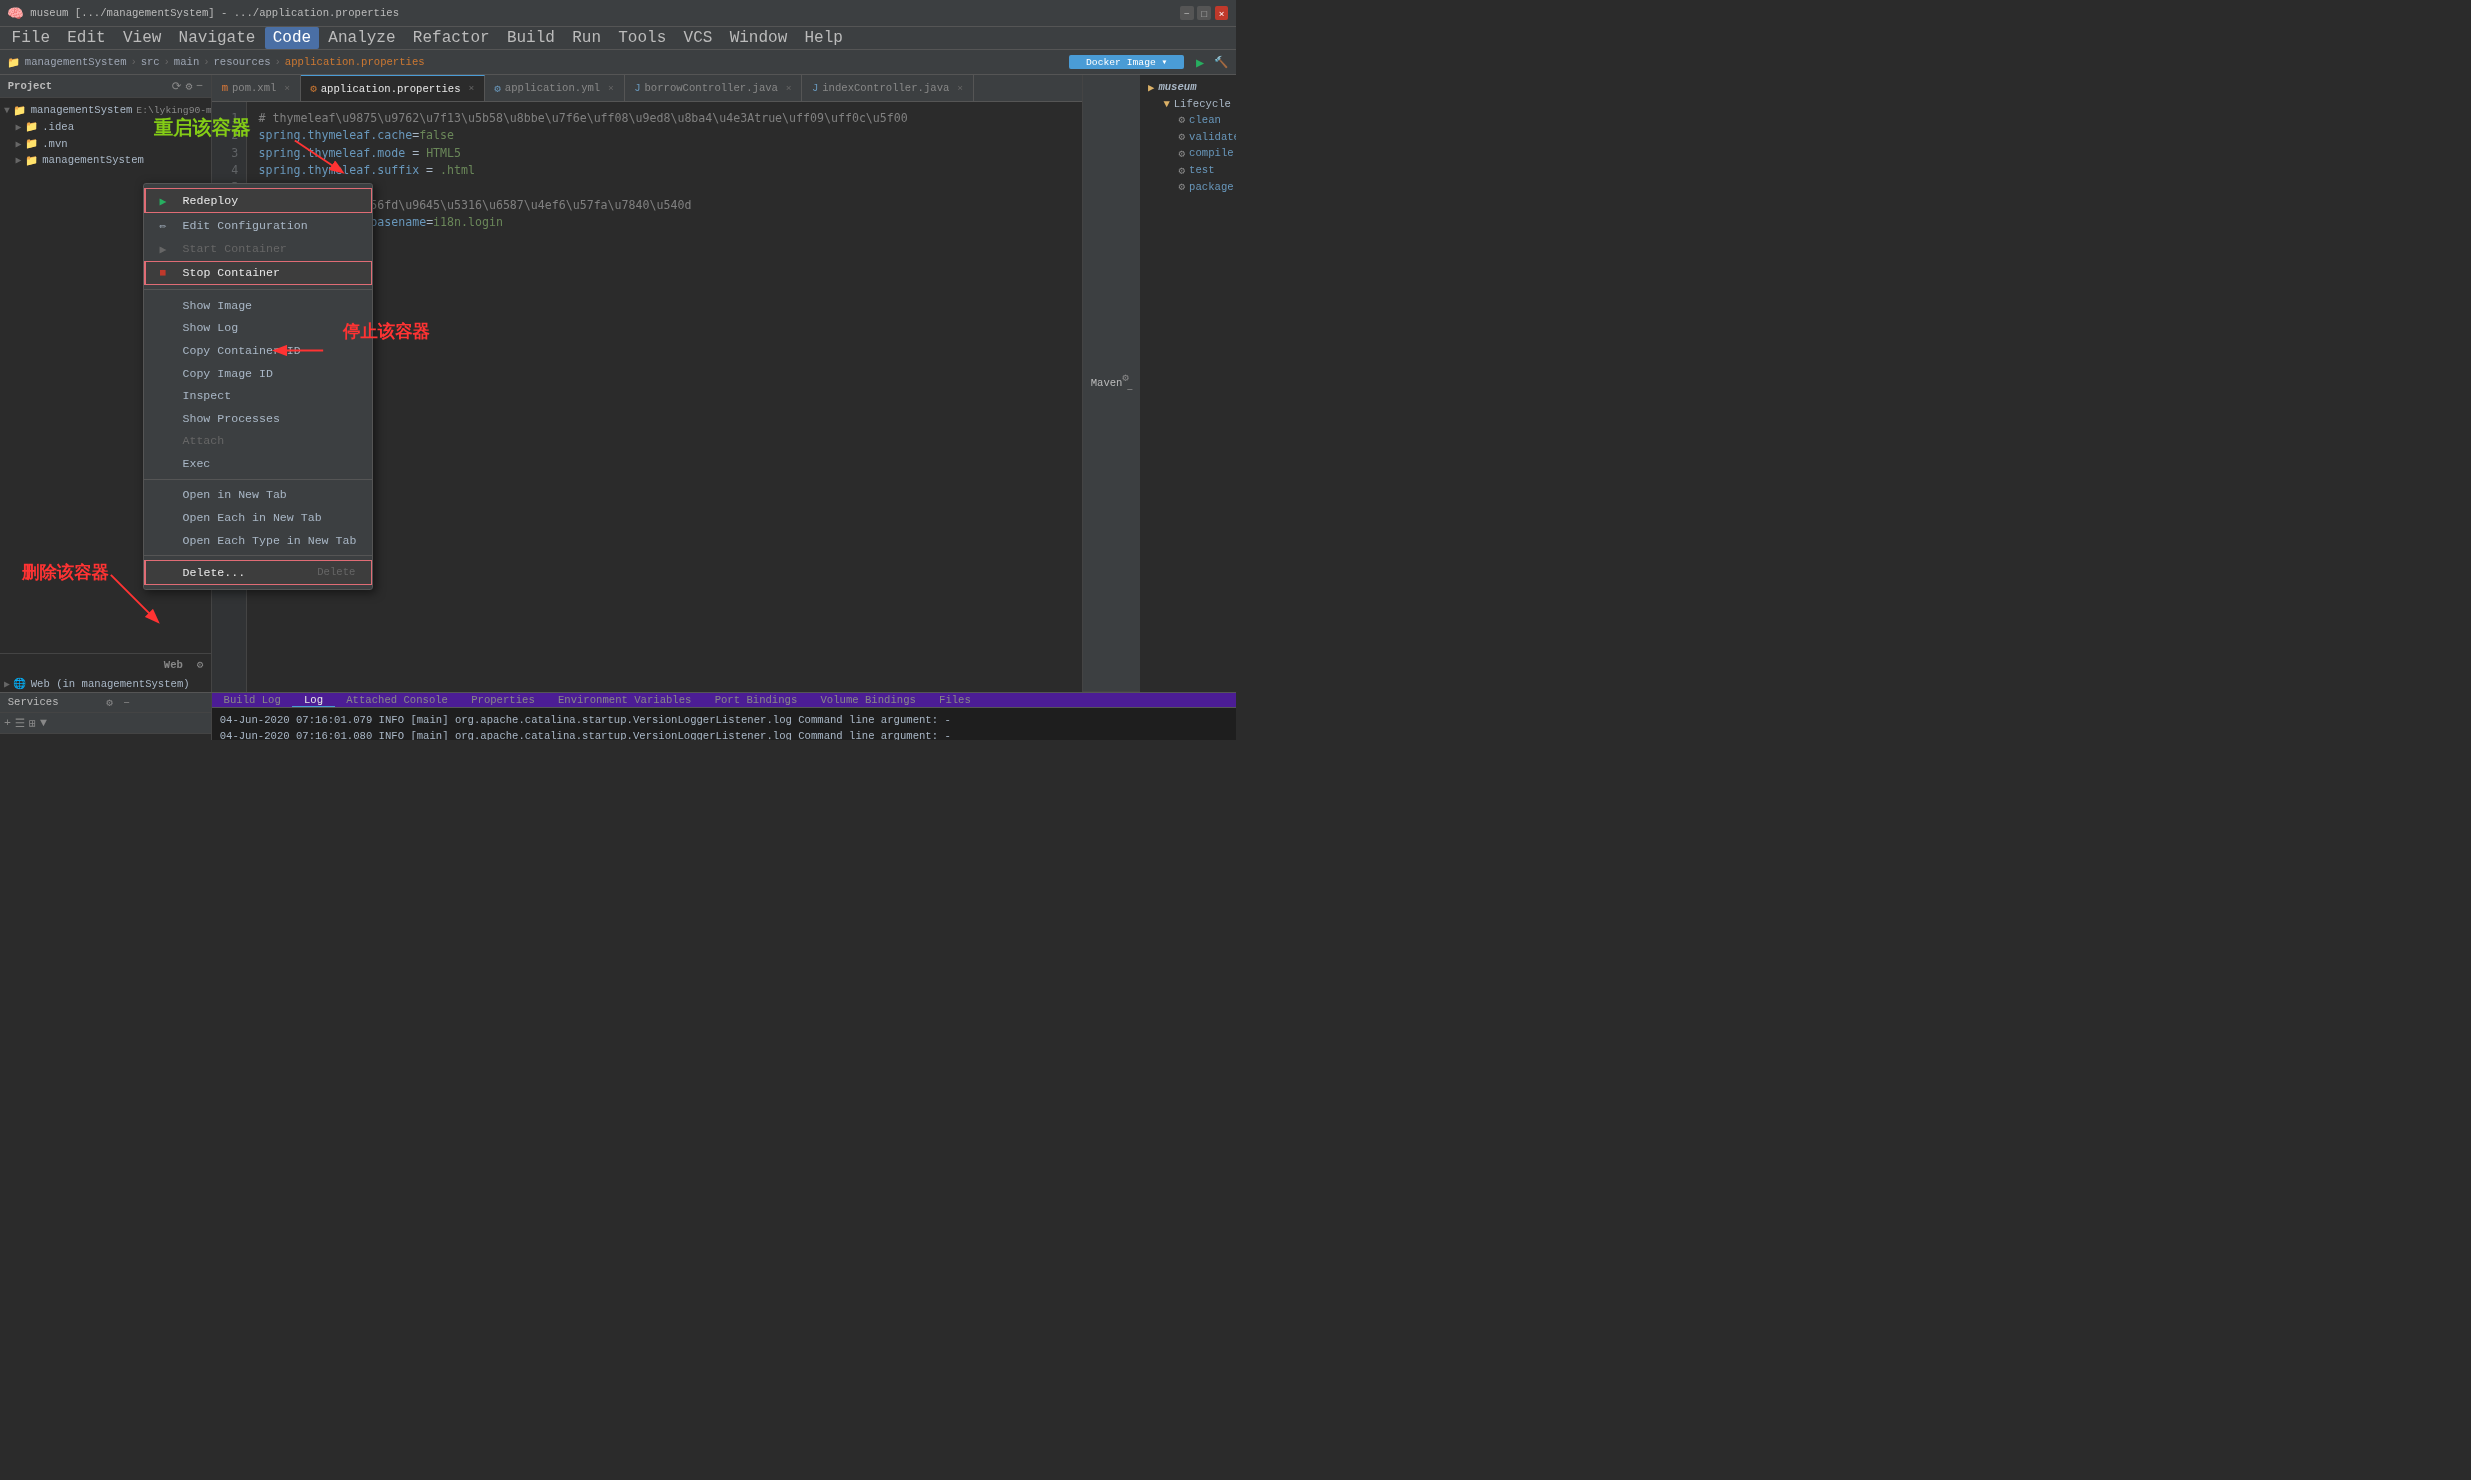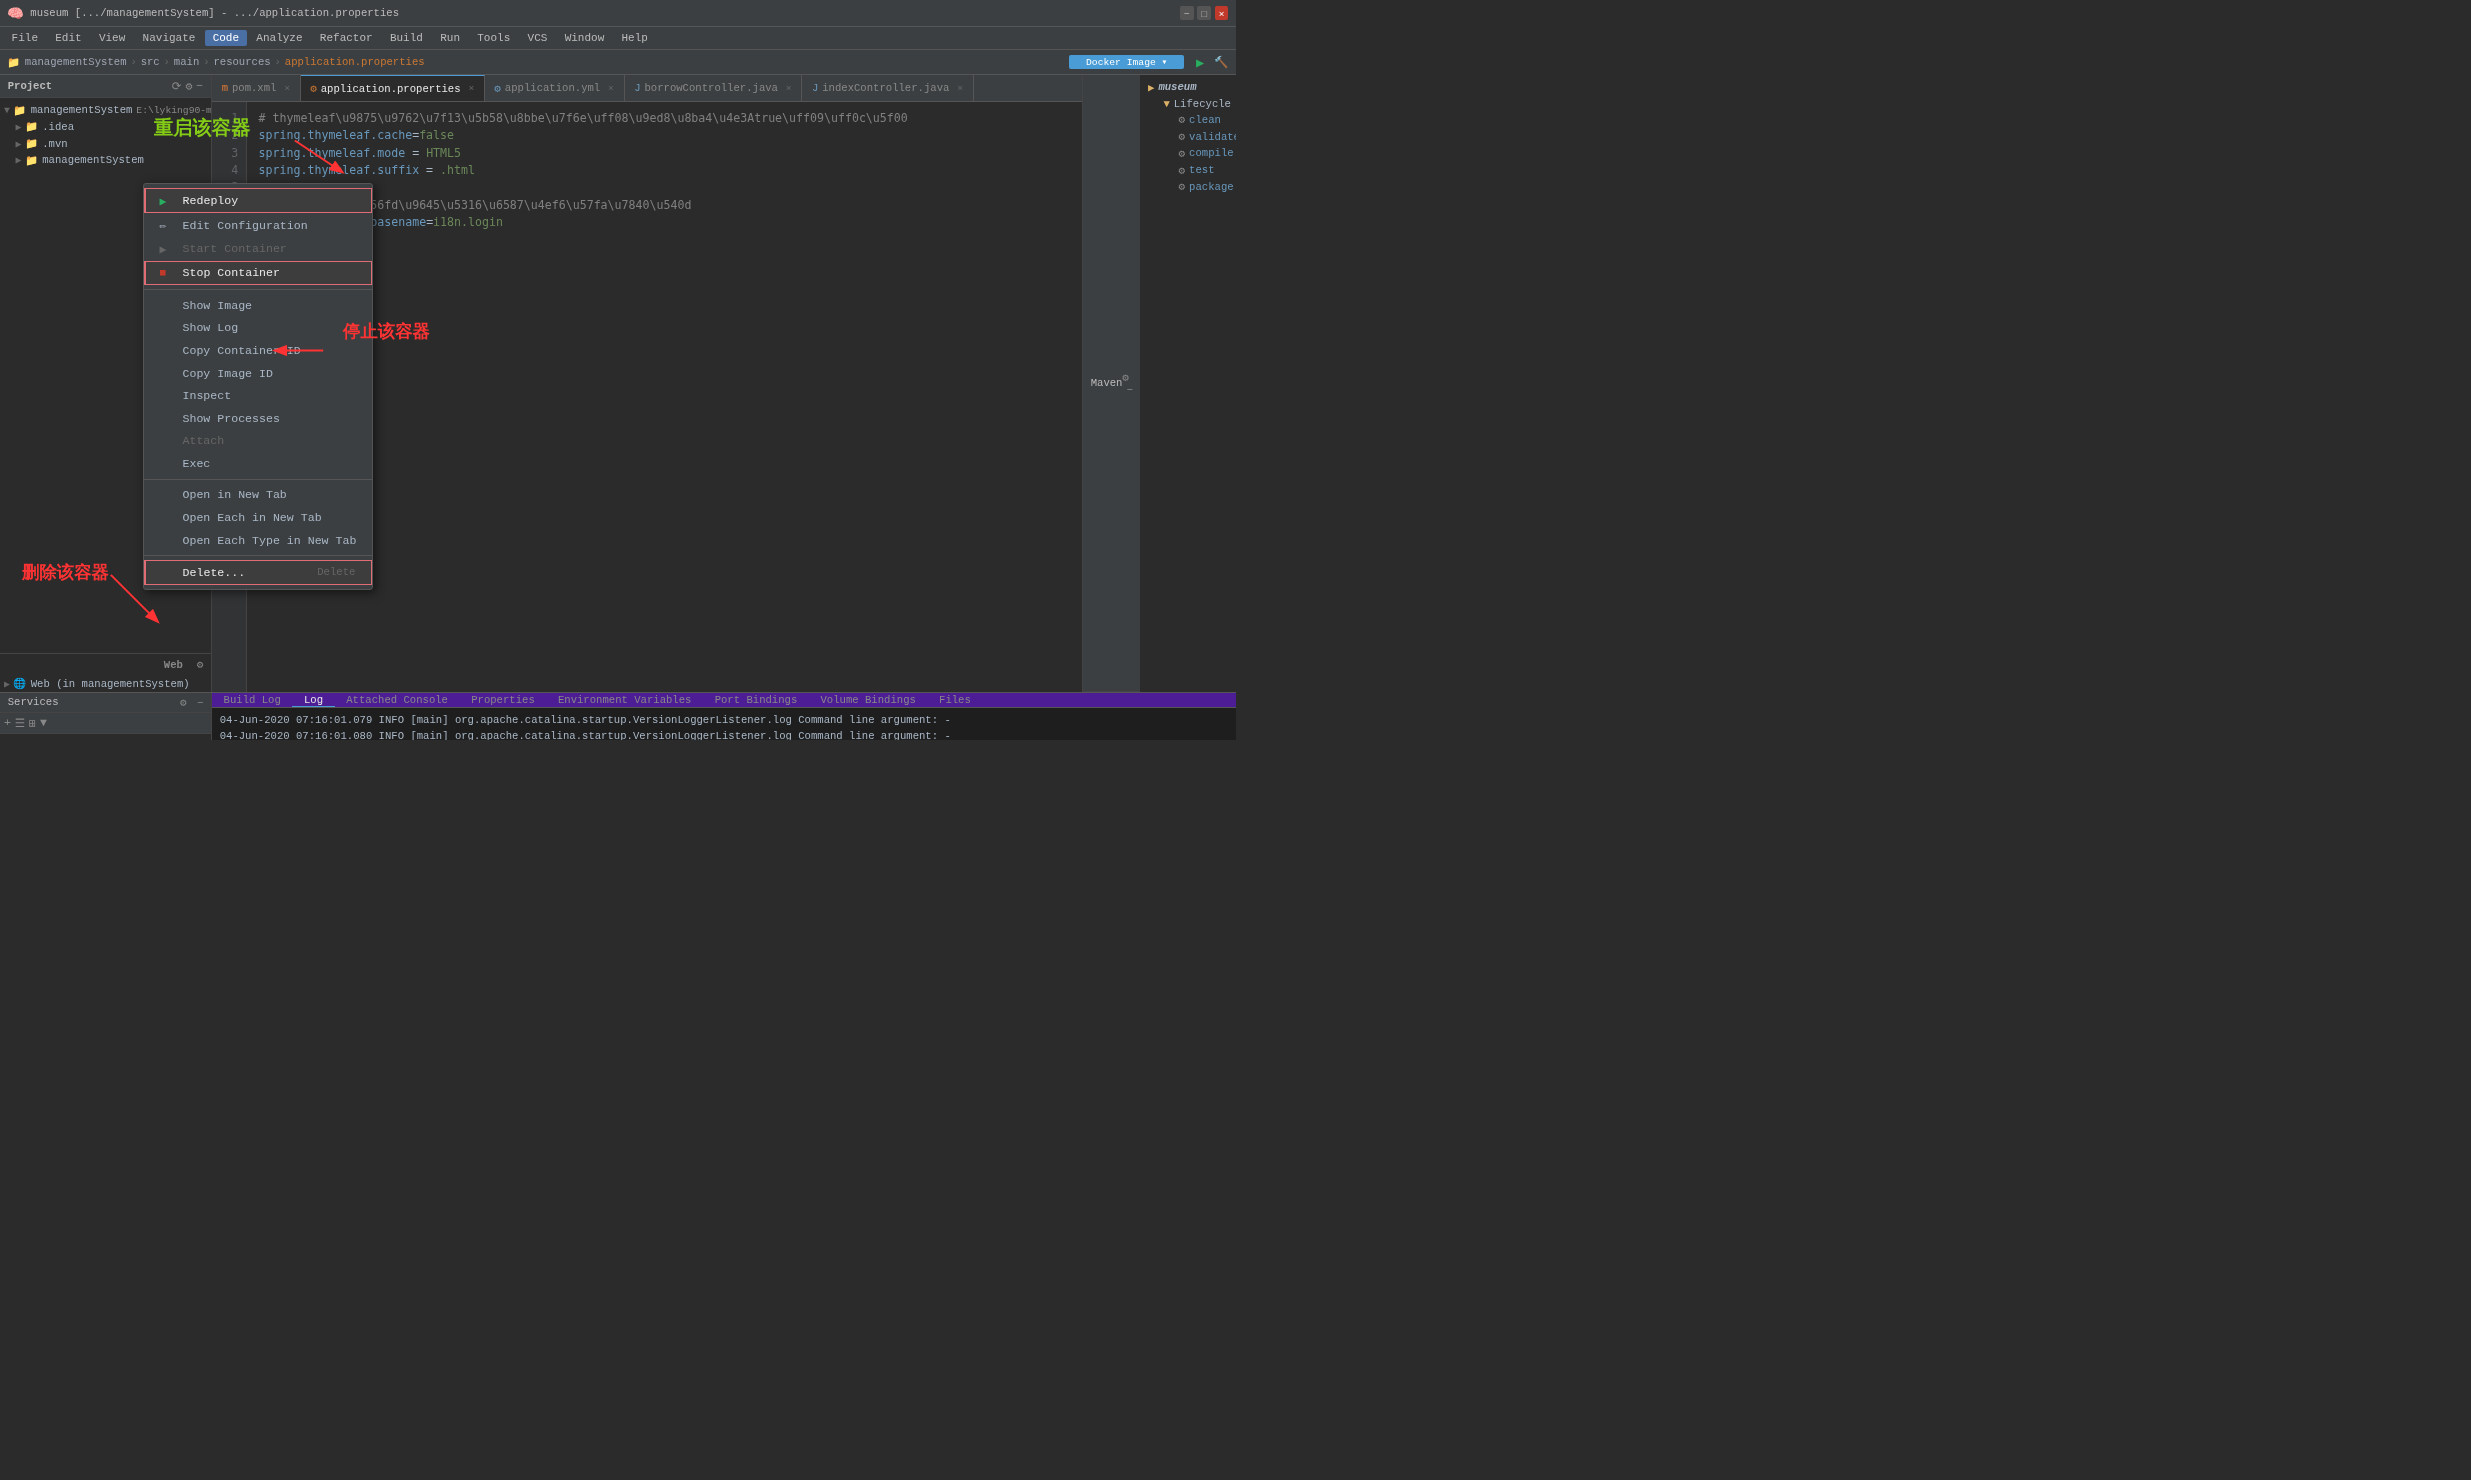--- a/index.html
+++ b/index.html
@@ -57,21 +57,21 @@
       height: 23px;
       display: flex;
       align-items: center;
       padding: 0 3.9px;
       border-bottom: 1px solid #555;
       gap: 1.9px;
     }
     .menu-item {
       padding: 1.9px 7.7px;
       color: #bbb;
-      font-size: 11px;
+      font-size: 16px;
       cursor: pointer;
       border-radius: 1.9px;
     }
     .menu-item.active { background: #4a6fa5; color: #fff; }
 
     
     .breadcrumb-bar {
       background: #3c3f41;
       height: 25px;
       display: flex;
@@ -217,22 +217,22 @@
       display: flex;
       flex-direction: column;
     }
     .services-header {
       background: #3c3f41;
       padding: 2.9px 7.7px;
       font-size: 10.6px;
       color: #bbb;
       display: flex;
       align-items: center;
-      justify-content: space-between;
       border-bottom: 1px solid #444;
+      gap: 48px;
     }
 
     
     .log-panel {
       flex: 1;
       display: flex;
       flex-direction: column;
       background: #1e1e1e;
     }
     .log-tabs {

